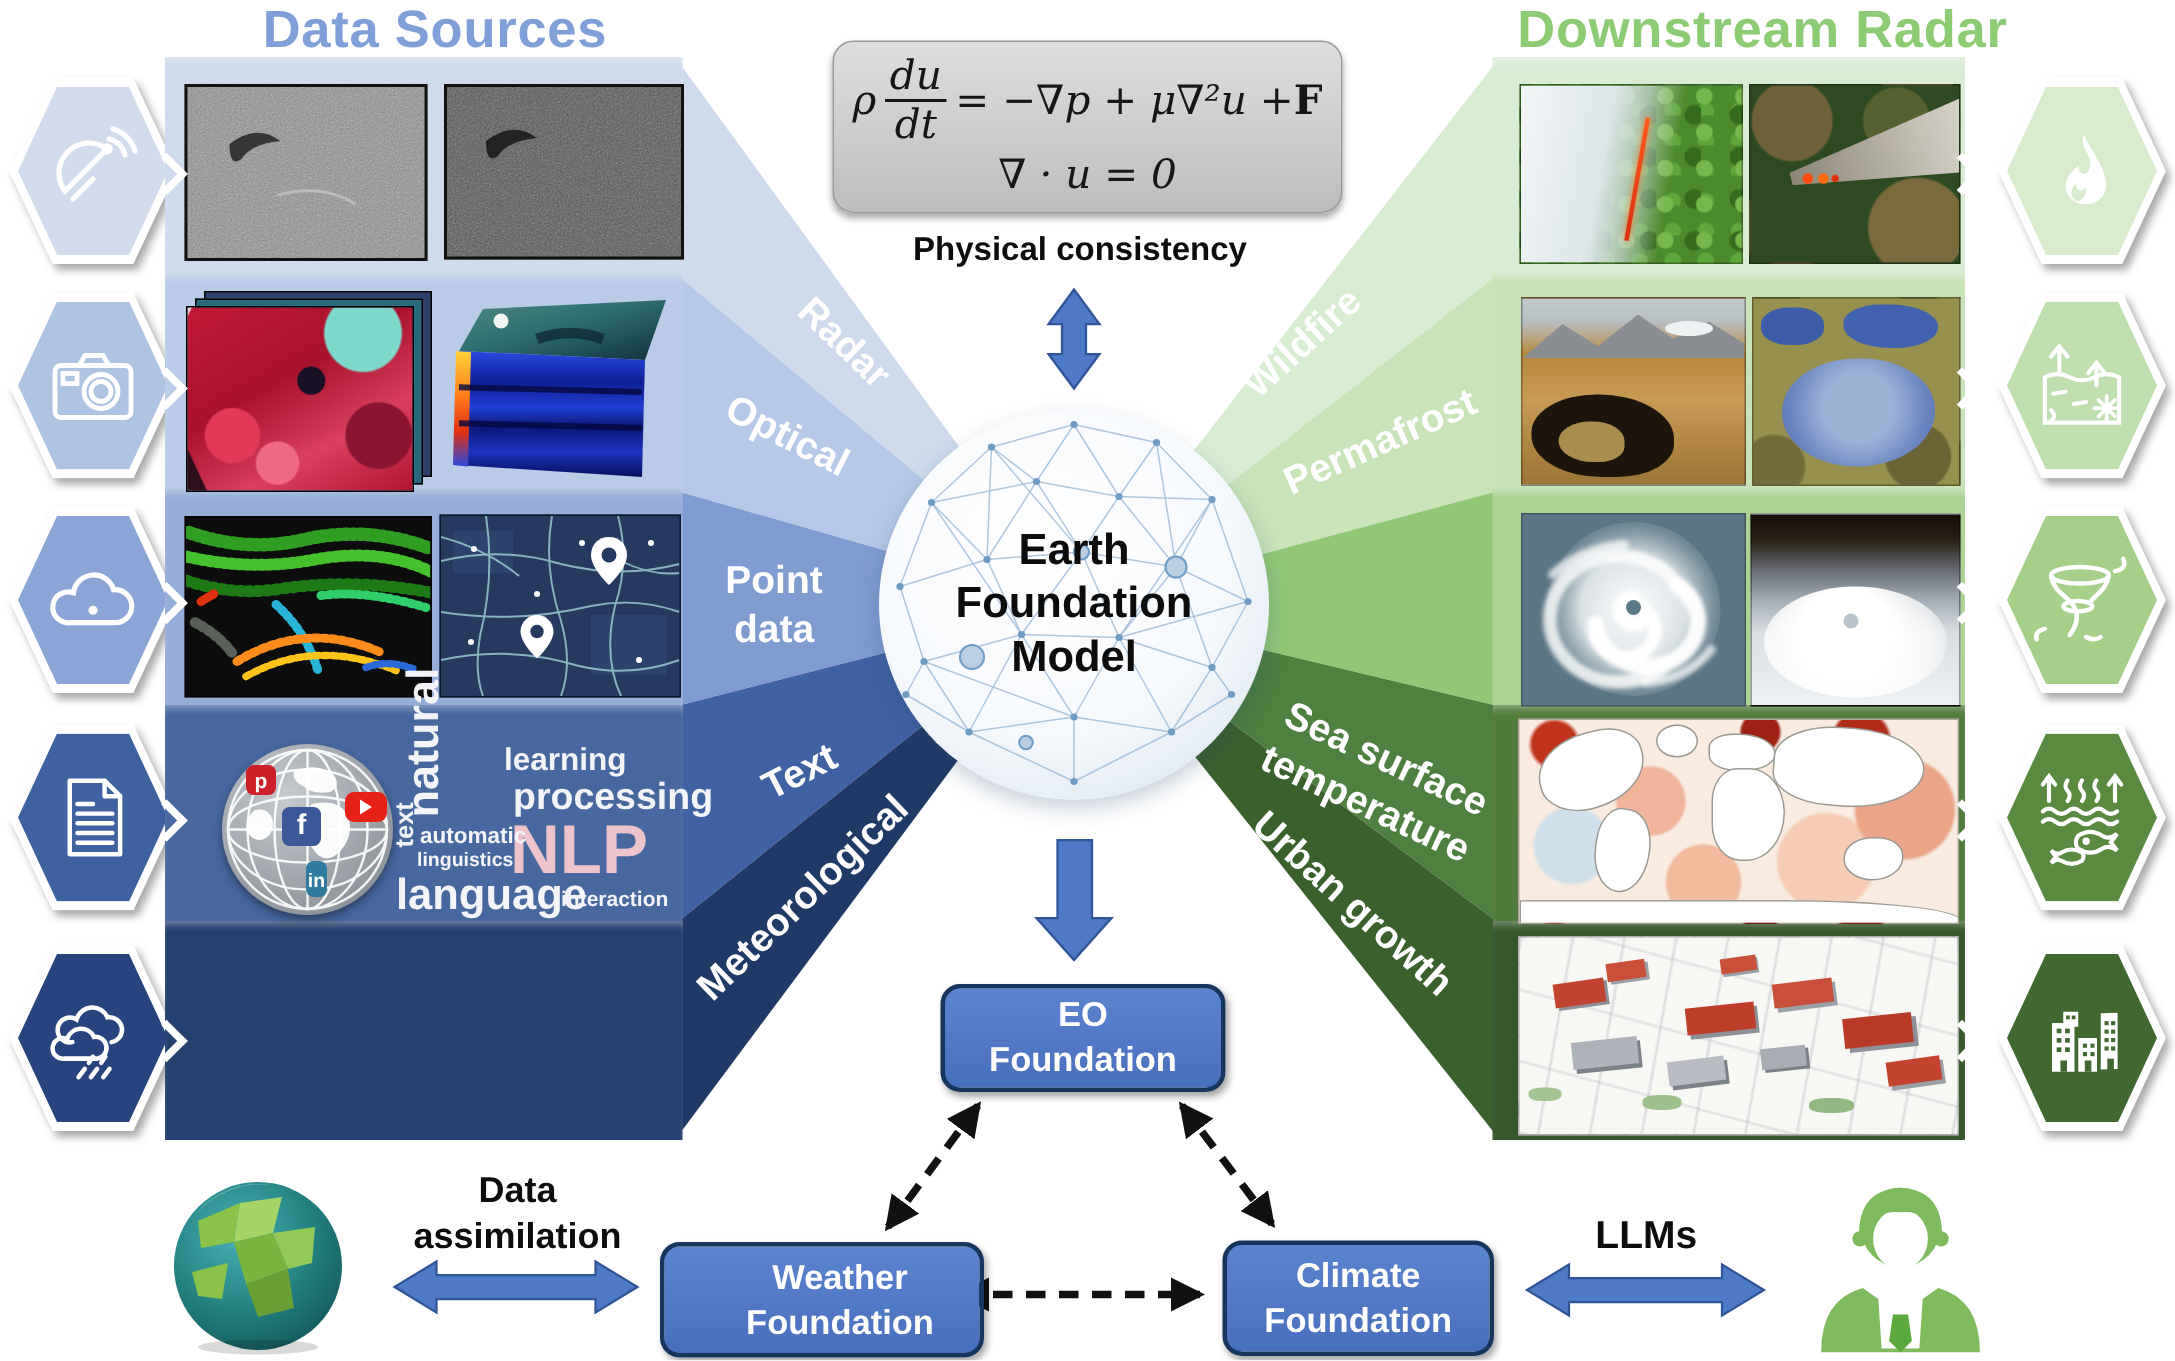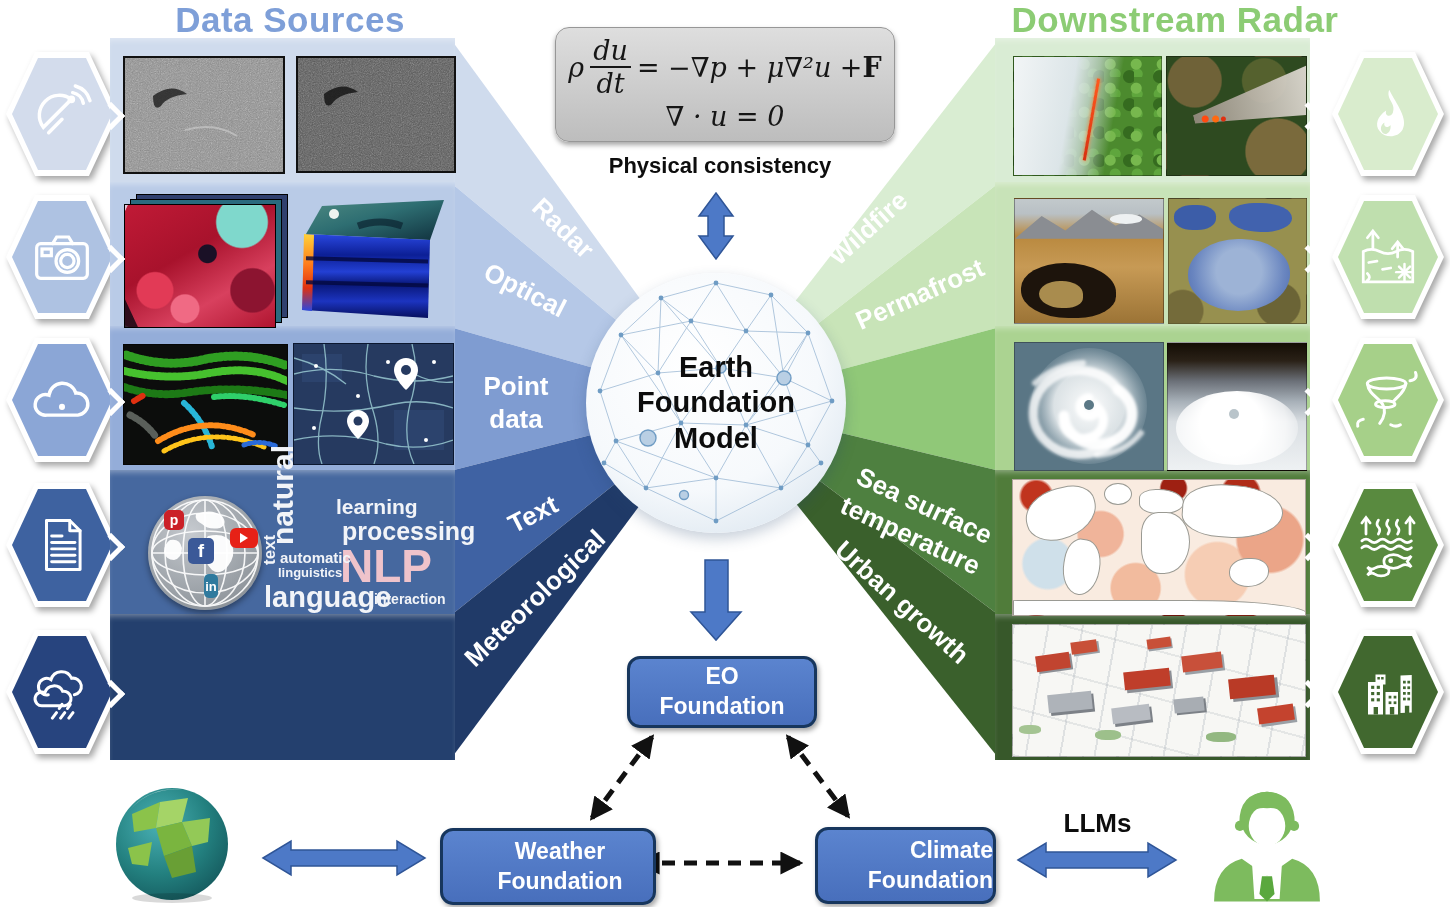--- a/index.html
+++ b/index.html
@@ -476,25 +476,29 @@
   </svg>
 
   <div class="fbox" style="left:627px;top:656px;width:184px;height:66px;">
     <div>EO</div>
     <div>Foundation</div>
   </div>
   <div class="fbox" style="left:440px;top:828px;width:186px;height:71px;padding-left:24px;">
     <div>Weather</div>
     <div>Foundation</div>
   </div>
-  <div class="fbox" style="left:815px;top:827px;width:175px;height:71px;align-items:flex-end;">
+  <div class="fbox" style="left:815px;top:827px;width:175px;height:71px;">
     <div>Climate</div>
     <div>Foundation</div>
   </div>
 
+  <div class="blk-label" style="left:245px;top:778px;width:200px;font-size:24px;line-height:1.3;">
+    <div>Data</div>
+    <div>assimilation</div>
+  </div>
   <div class="blk-label" style="left:1040px;top:808px;width:115px;font-size:26px;">LLMs</div>
 
   <svg class="abs" style="left:112px;top:784px;z-index:5;" width="120" height="120" viewBox="0 0 120 120">
     <defs>
       <radialGradient id="ocean" cx="38%" cy="32%" r="75%">
         <stop offset="0" stop-color="#49b0b4"></stop>
           <stop offset=".6" stop-color="#23807f"></stop>
           <stop offset="1" stop-color="#155a5e"></stop>
       </radialGradient>
     </defs>

